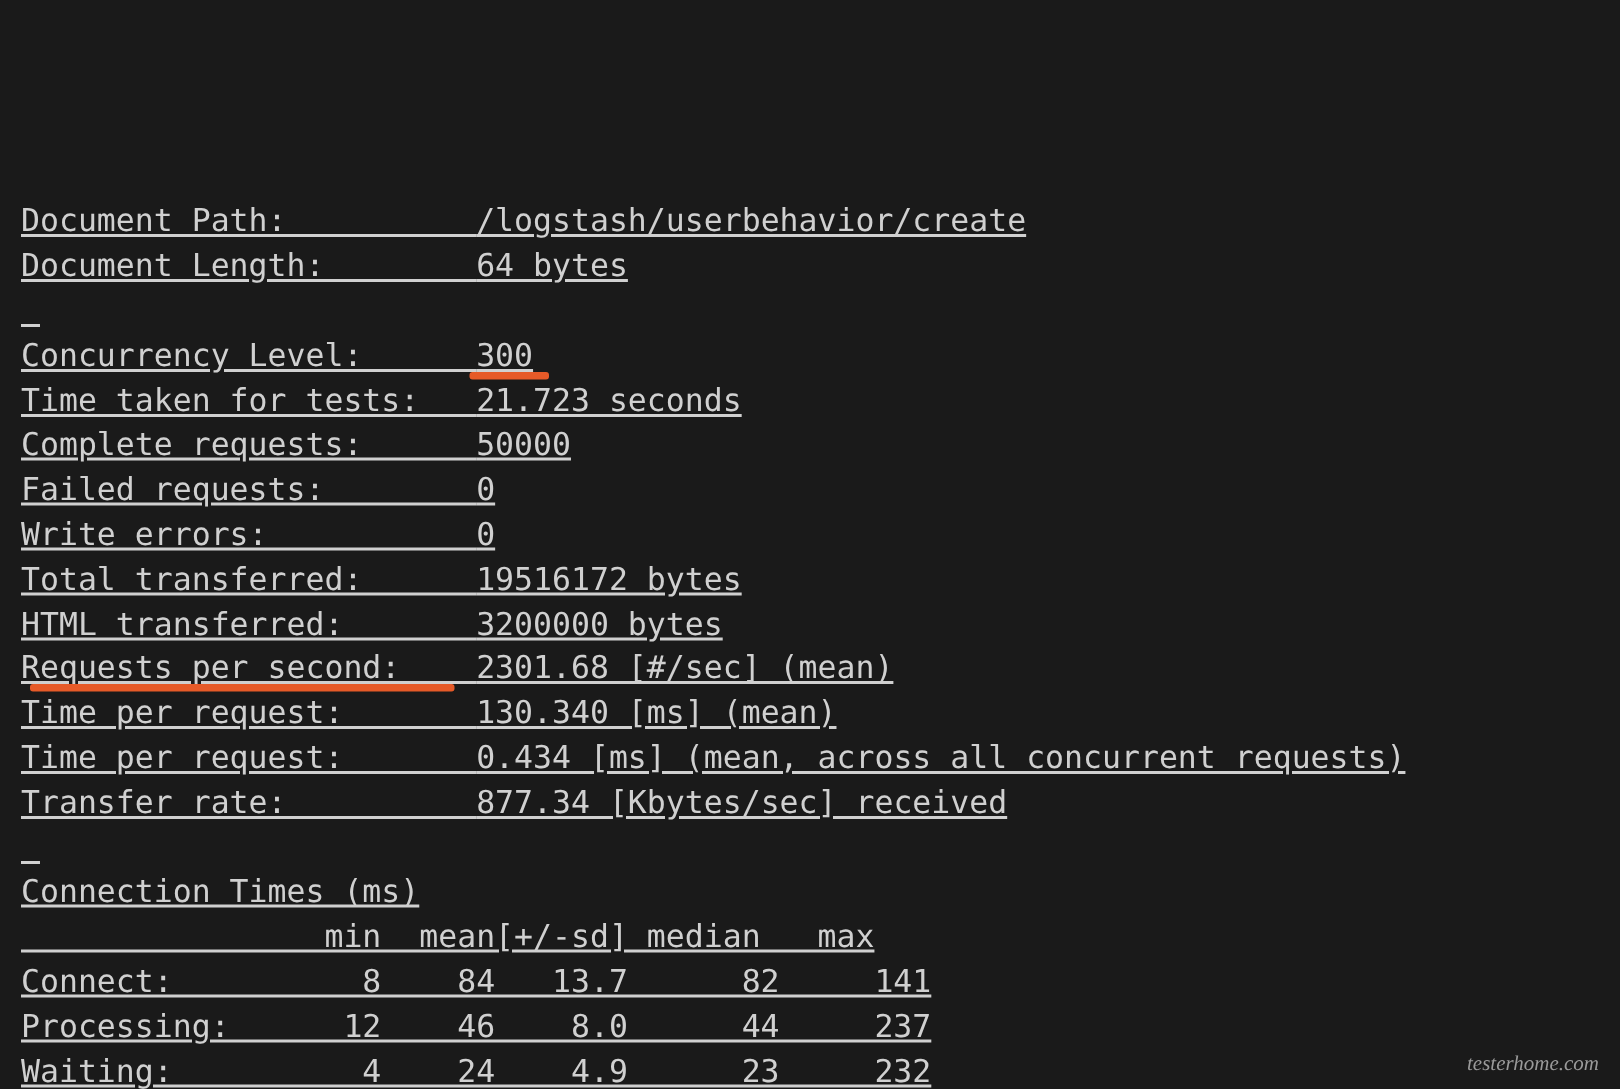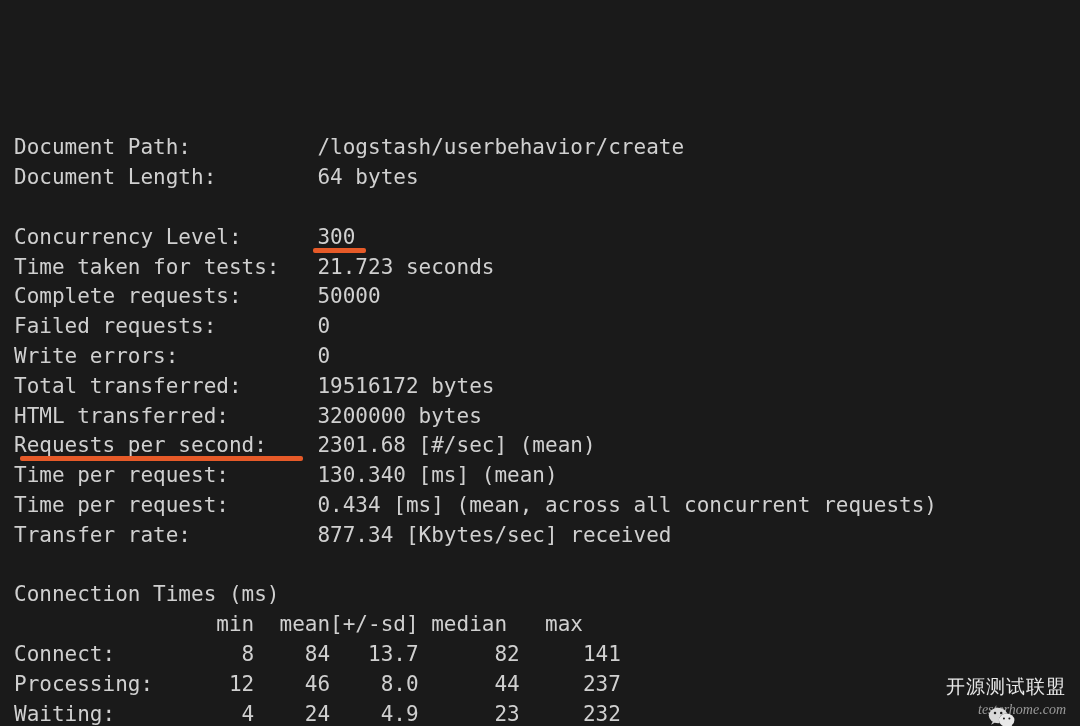--- a/index.html
+++ b/index.html
@@ -10,21 +10,21 @@
       font-size: 21px;
       line-height: 1.42;
       padding: 14px 14px 4px 14px;
       width: 1080px;
       height: 726px;
       overflow: hidden;
       position: relative;
       white-space: pre;
     }
     .term { position: relative; z-index: 1; }
-    .row { display: block; position: relative; }
+    .row { display: block; position: relative; text-decoration: underline; }
     .underline {
       position: absolute;
       height: 5px;
       background: #e65a28;
       border-radius: 2px;
       z-index: 0;
       top: 25px;
     }
     .u1 { left: 299px; width: 53px; }
     .u2 { left: 6px; width: 283px; top: 25px; }
@@ -73,19 +73,18 @@
         <ellipse cx="24" cy="19" rx="10" ry="8.5" fill="#1a1a1a"></ellipse>
         <ellipse cx="24" cy="19" rx="10" ry="8.5" fill="#e8e8e8"></ellipse>
         <circle cx="9" cy="10" r="1.6" fill="#1a1a1a"></circle>
         <circle cx="17" cy="10" r="1.6" fill="#1a1a1a"></circle>
         <circle cx="20.5" cy="17" r="1.3" fill="#1a1a1a"></circle>
         <circle cx="27.5" cy="17" r="1.3" fill="#1a1a1a"></circle>
         <path d="M6 21 L4 25 L9 22 Z" fill="#d8d8d8"></path>
         <path d="M30 25 L33 29 L27 26 Z" fill="#e8e8e8"></path>
       </svg>
     </span>
-    <span class="wm-text">开源测试联盟</span>
   </div>
   <span class="wm-url">testerhome.com</span>
 </div>
 
 
 
 
 </body></html>

